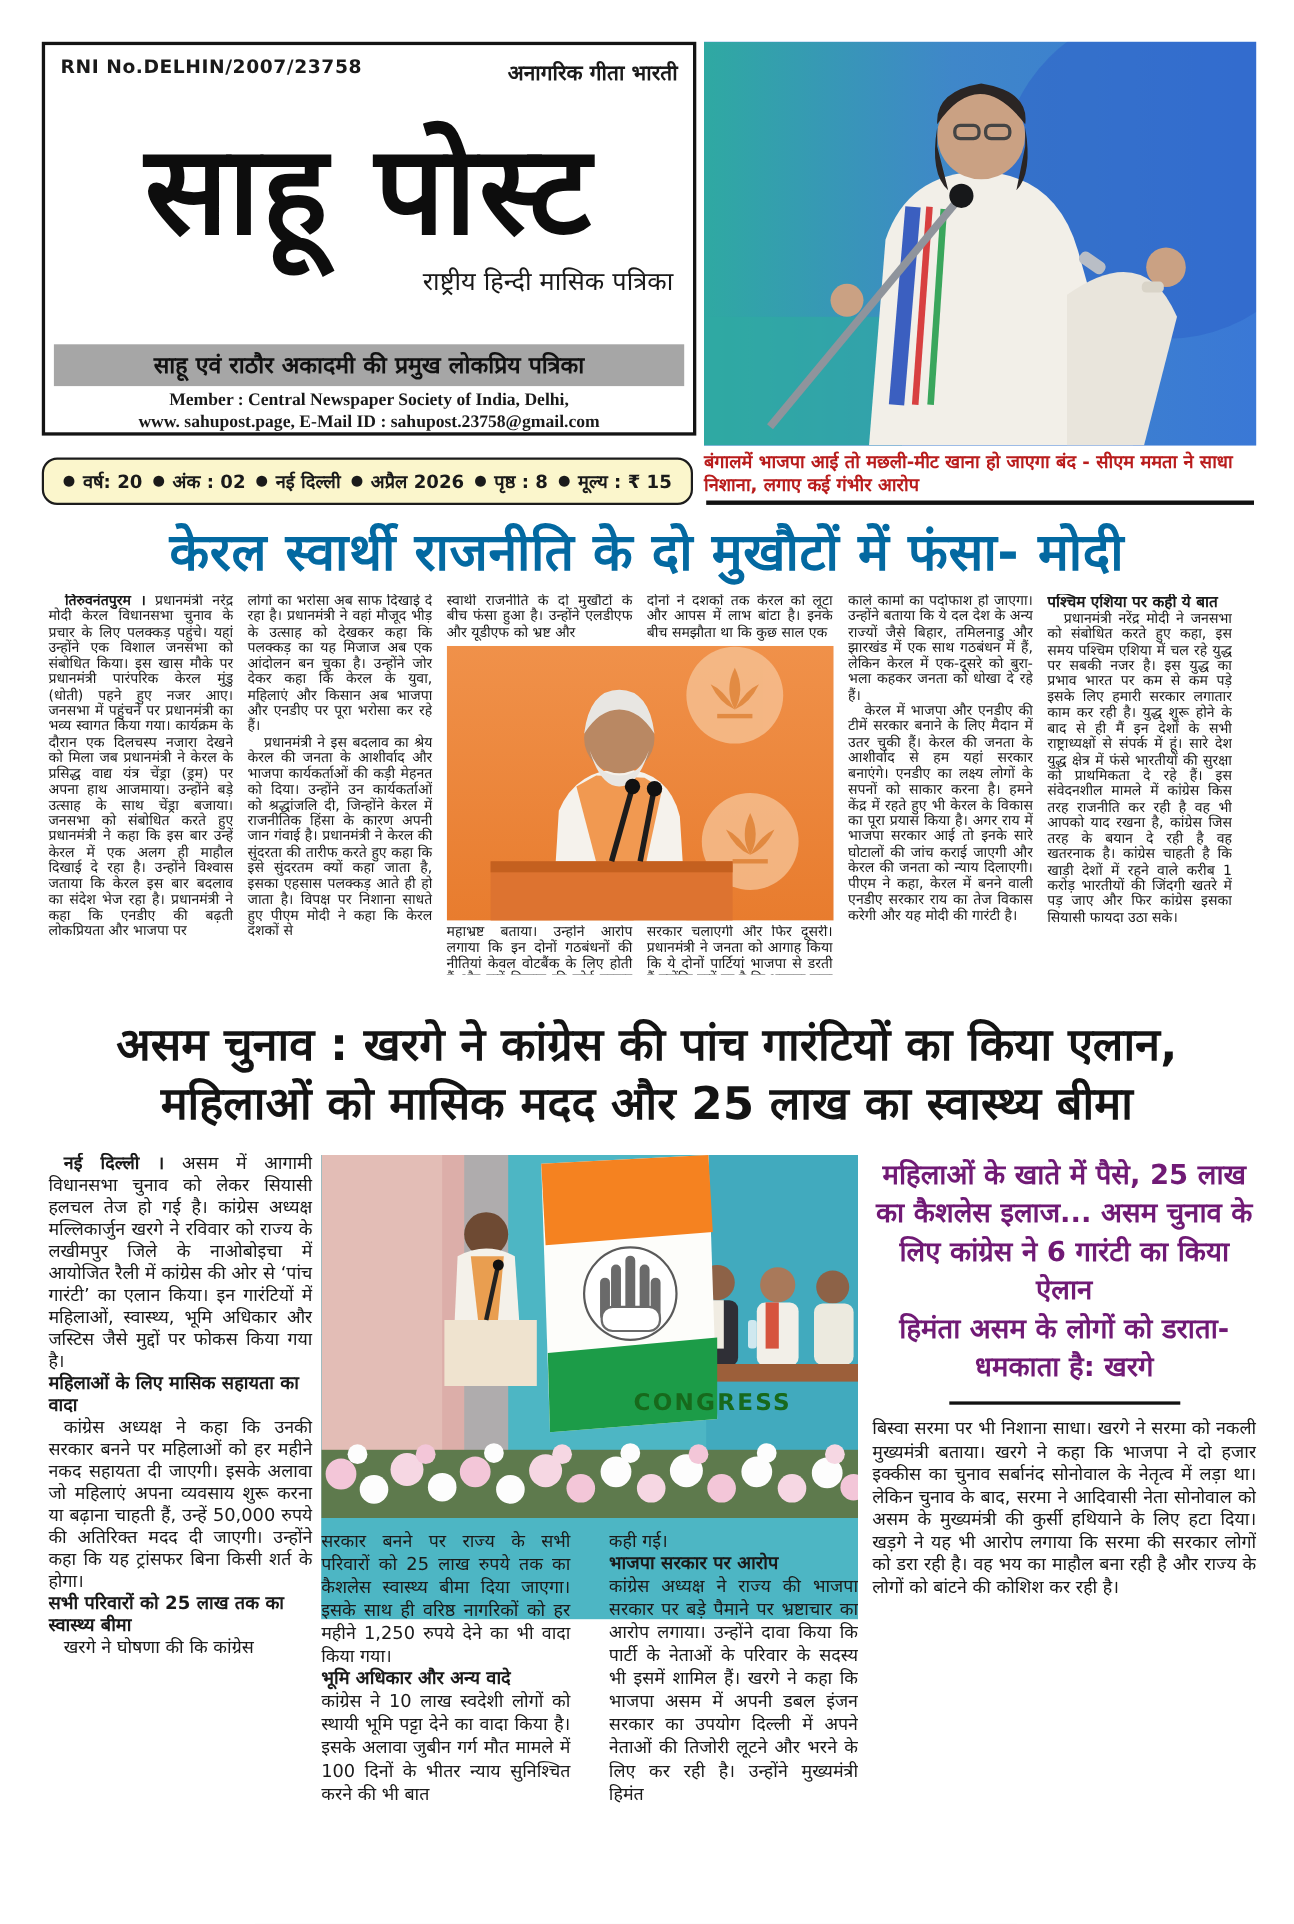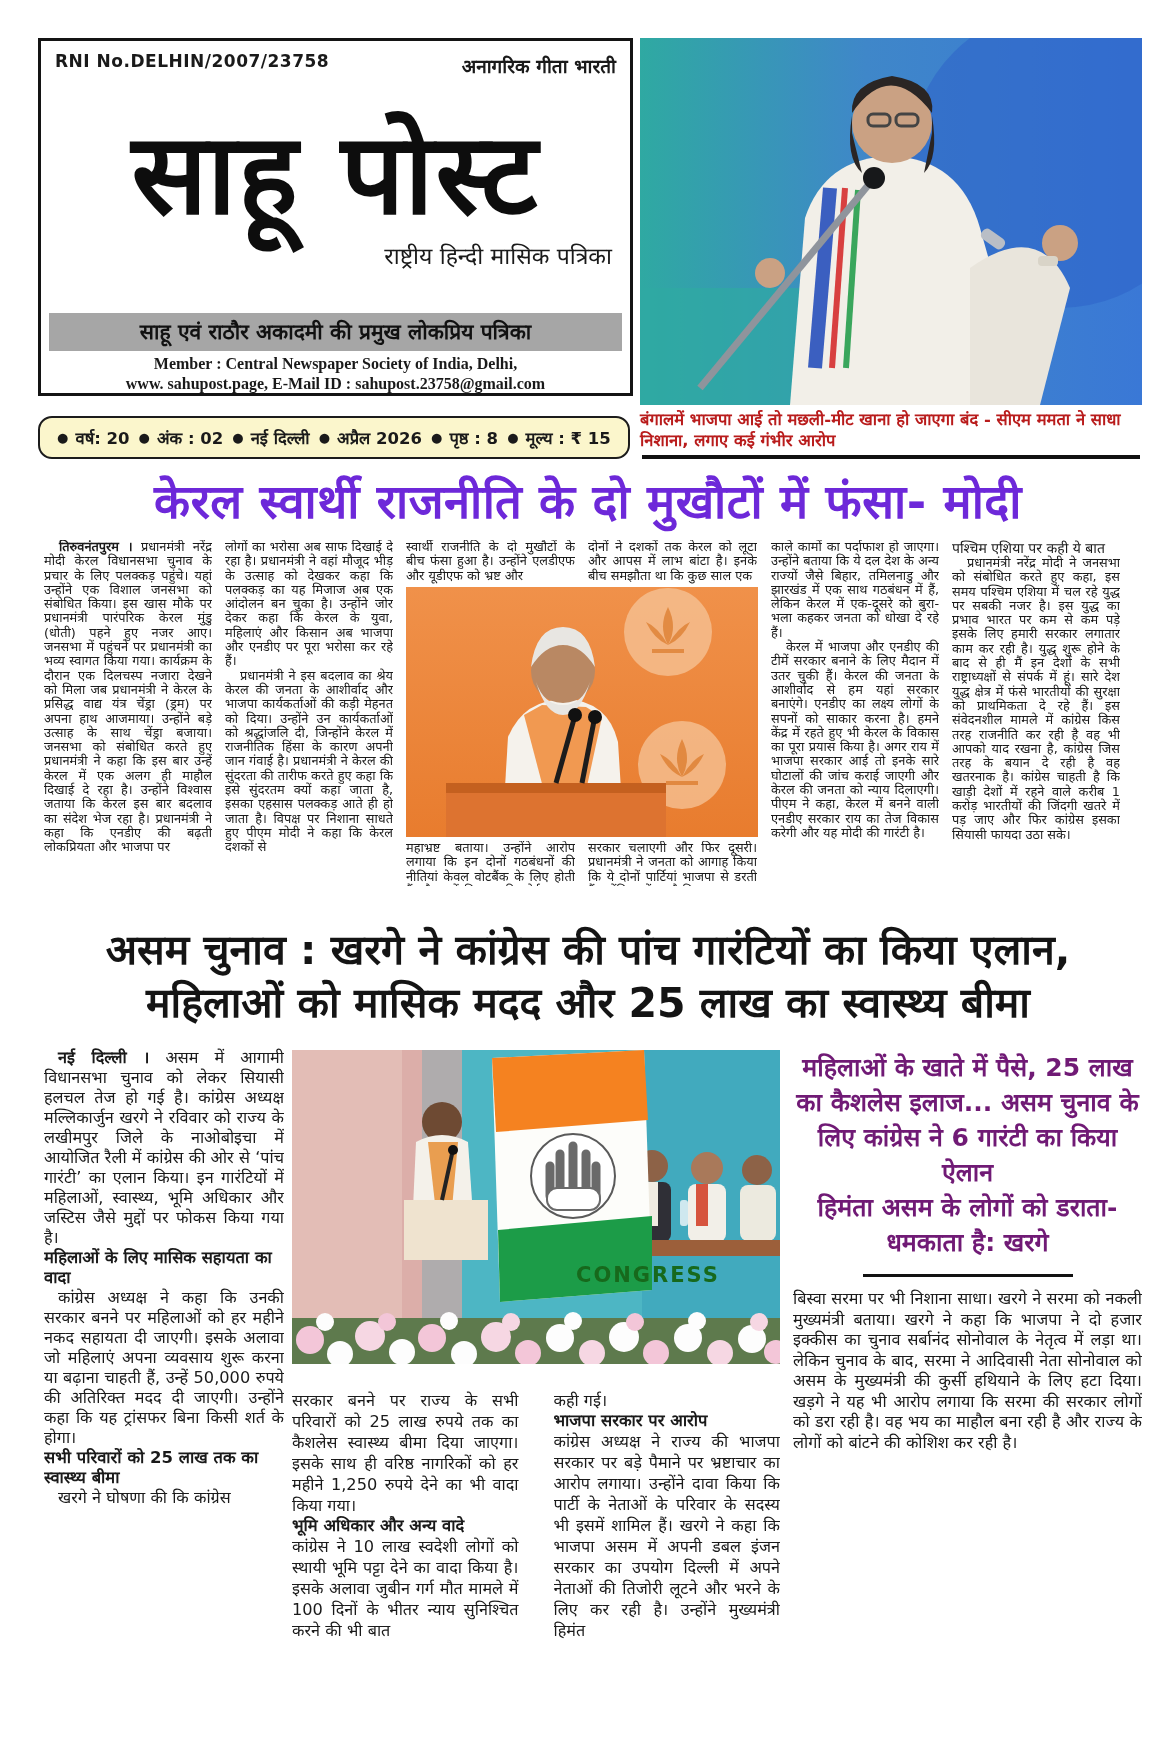--- a/index.html
+++ b/index.html
@@ -21,40 +21,40 @@
   .lead-photo { position:absolute; left:640px; top:38px; width:502px; height:367px; overflow:hidden; background:#3a78d6; }
   .lead-caption { position:absolute; left:640px; top:409px; width:502px; font-size:16.5px; line-height:21px; font-weight:bold; color:#b91c1c; }
   .lead-rule { position:absolute; left:642px; top:455px; width:498px; height:4px; background:#111; }
 
   
   .issue-bar { position:absolute; left:38px; top:416px; width:592px; height:43px; background:#fbf6cc; border:2.5px solid #1c1c1c; border-radius:14px; display:flex; align-items:center; justify-content:space-evenly; padding:0 8px; }
   .ib-item { display:flex; align-items:center; gap:7px; font-size:16.5px; font-weight:bold; white-space:nowrap; }
   .ib-item .dot { font-size:13px; line-height:1; }
 
   
-  .a1-headline { position:absolute; left:38px; top:468px; width:1100px; text-align:center; font-size:47px; font-weight:900; color:#6d28d9; letter-spacing:0.5px; }
+  .a1-headline { position:absolute; left:38px; top:468px; width:1100px; text-align:center; font-size:47px; font-weight:900; color:#0369a1; letter-spacing:0.5px; }
   .a1-body { position:absolute; left:44px; top:540px; width:1092px; height:346px; display:flex; gap:13px; overflow:hidden; font-size:12.8px; line-height:14.3px; text-align:justify; }
   .a1-col { width:168px; flex:none; overflow:hidden; }
   .a1-mid { width:352px; flex:none; display:flex; flex-direction:column; overflow:hidden; }
   .mid-top, .mid-bottom { display:flex; gap:13px; overflow:hidden; }
   .mid-top { height:44px; }
   .mid-bottom { flex:1; }
   .mid-half { width:169px; flex:none; overflow:hidden; }
   .mid-photo { width:352px; height:250px; margin:3px 0 4px 0; overflow:hidden; }
   .dateline { font-weight:bold; }
-  .subhead-sm { font-weight:normal; font-size:14px; line-height:16px; text-align:left; }
+  .subhead-sm { font-weight:bold; font-size:14px; line-height:16px; text-align:left; }
   .a1-col p, .mid-half p { text-indent:15px; }
   .noindent { text-indent:0 !important; }
 
   
   .a2-headline { position:absolute; left:38px; top:924px; width:1100px; text-align:center; font-weight:900; color:#141414; font-size:41px; line-height:53px; }
   .a2-left { position:absolute; left:44px; top:1048px; width:240px; height:510px; overflow:hidden; font-size:16.2px; line-height:20px; text-align:justify; }
   .a2-left p { text-indent:14px; }
   .subhead-lg { font-weight:bold; font-size:16.5px; line-height:20px; text-align:left; }
-  .a2-photo { position:absolute; left:292px; top:1050px; width:488px; height:314px; overflow:hidden; background:#4db6c4; }
+  .a2-photo { position:absolute; left:292px; top:1050px; width:488px; height:422px; overflow:hidden; background:#4db6c4; }
   .a2-mid { position:absolute; left:292px; top:1390px; width:488px; height:262px; display:flex; gap:35px; overflow:hidden; font-size:16.2px; line-height:21px; text-align:justify; }
   .a2-mid-col { flex:1; overflow:hidden; }
   .a2-right { position:absolute; left:793px; top:1050px; width:349px; height:600px; overflow:hidden; }
   .pullquote { font-weight:900; font-size:25px; line-height:35px; text-align:center; color:#701a75; }
   .pq-rule { width:210px; border-top:3.5px solid #111; margin:14px auto 12px auto; }
   .a2-right-text { font-size:16.2px; line-height:20.5px; text-align:justify; }
 </style>
 </head>
 <body>
 

